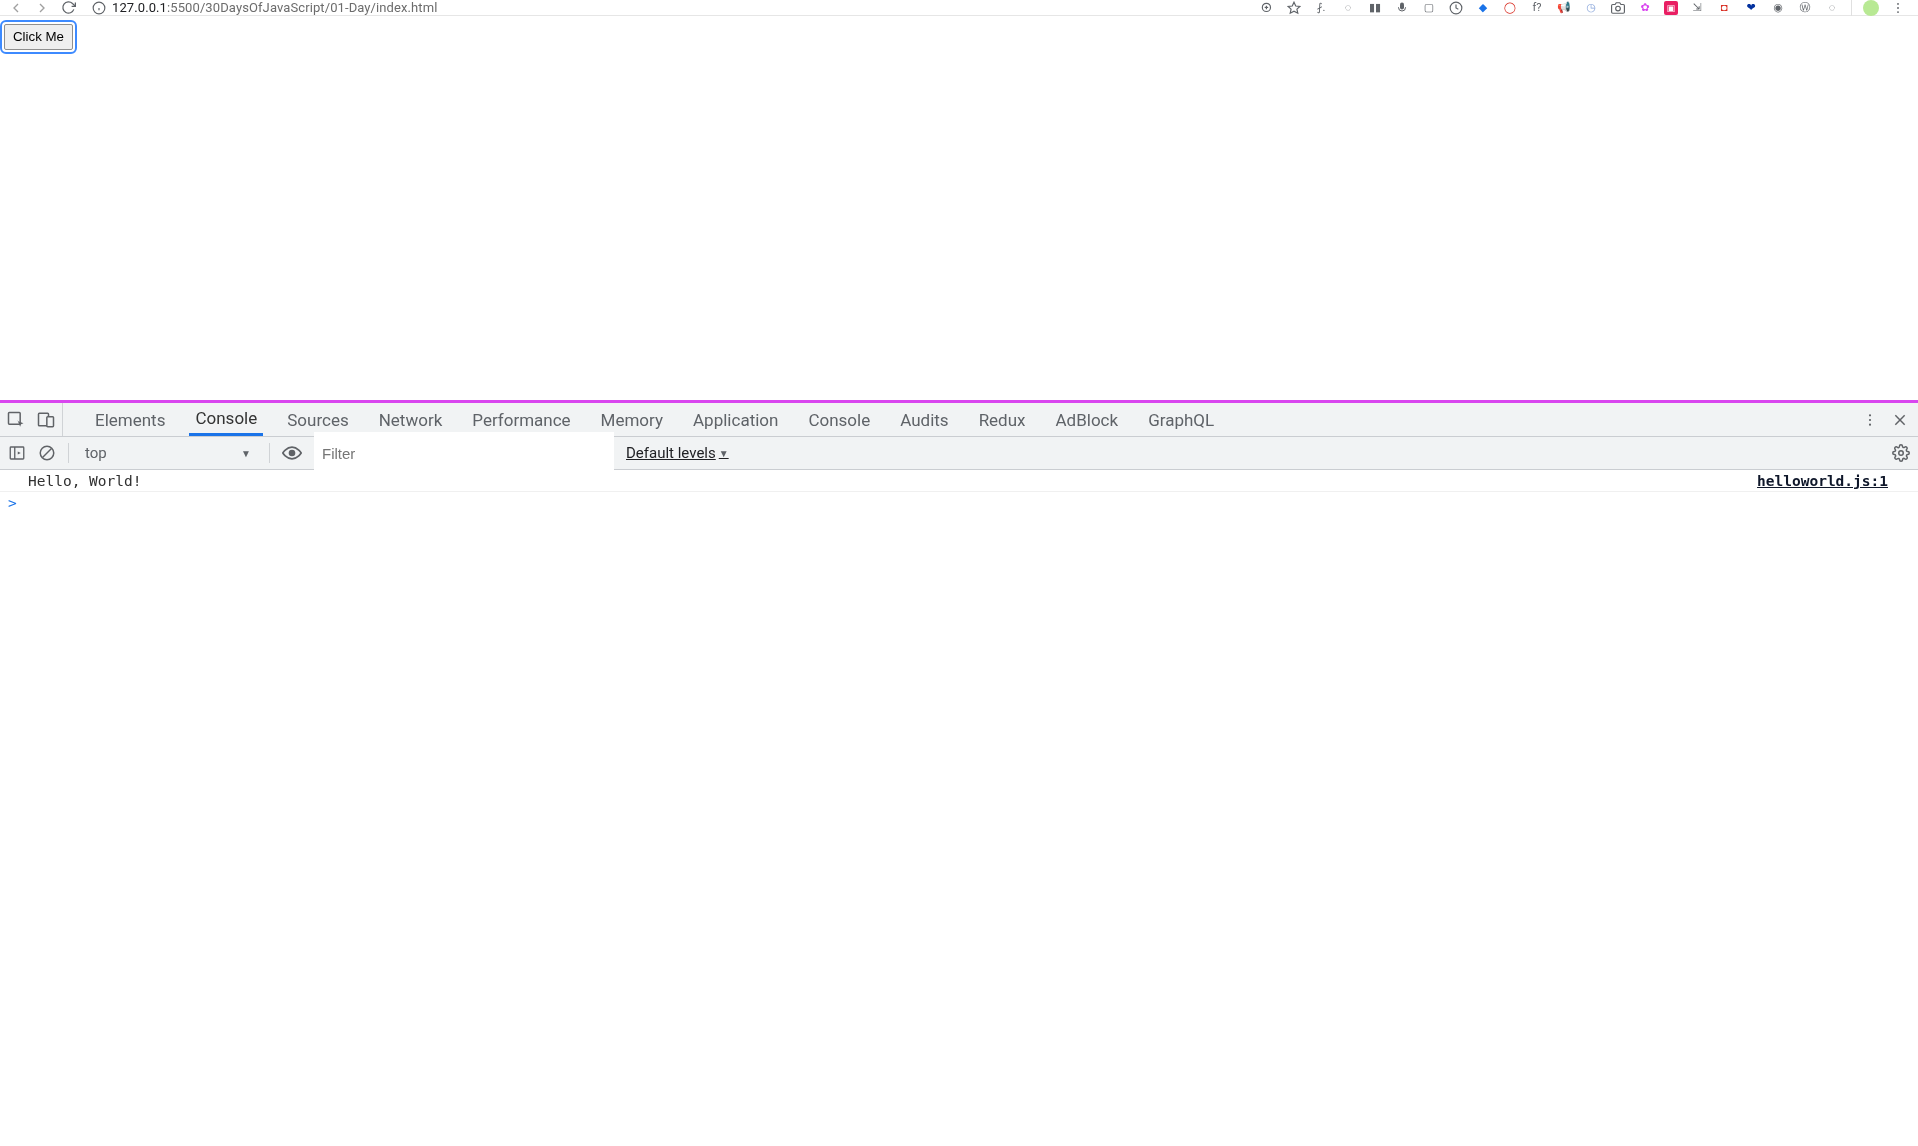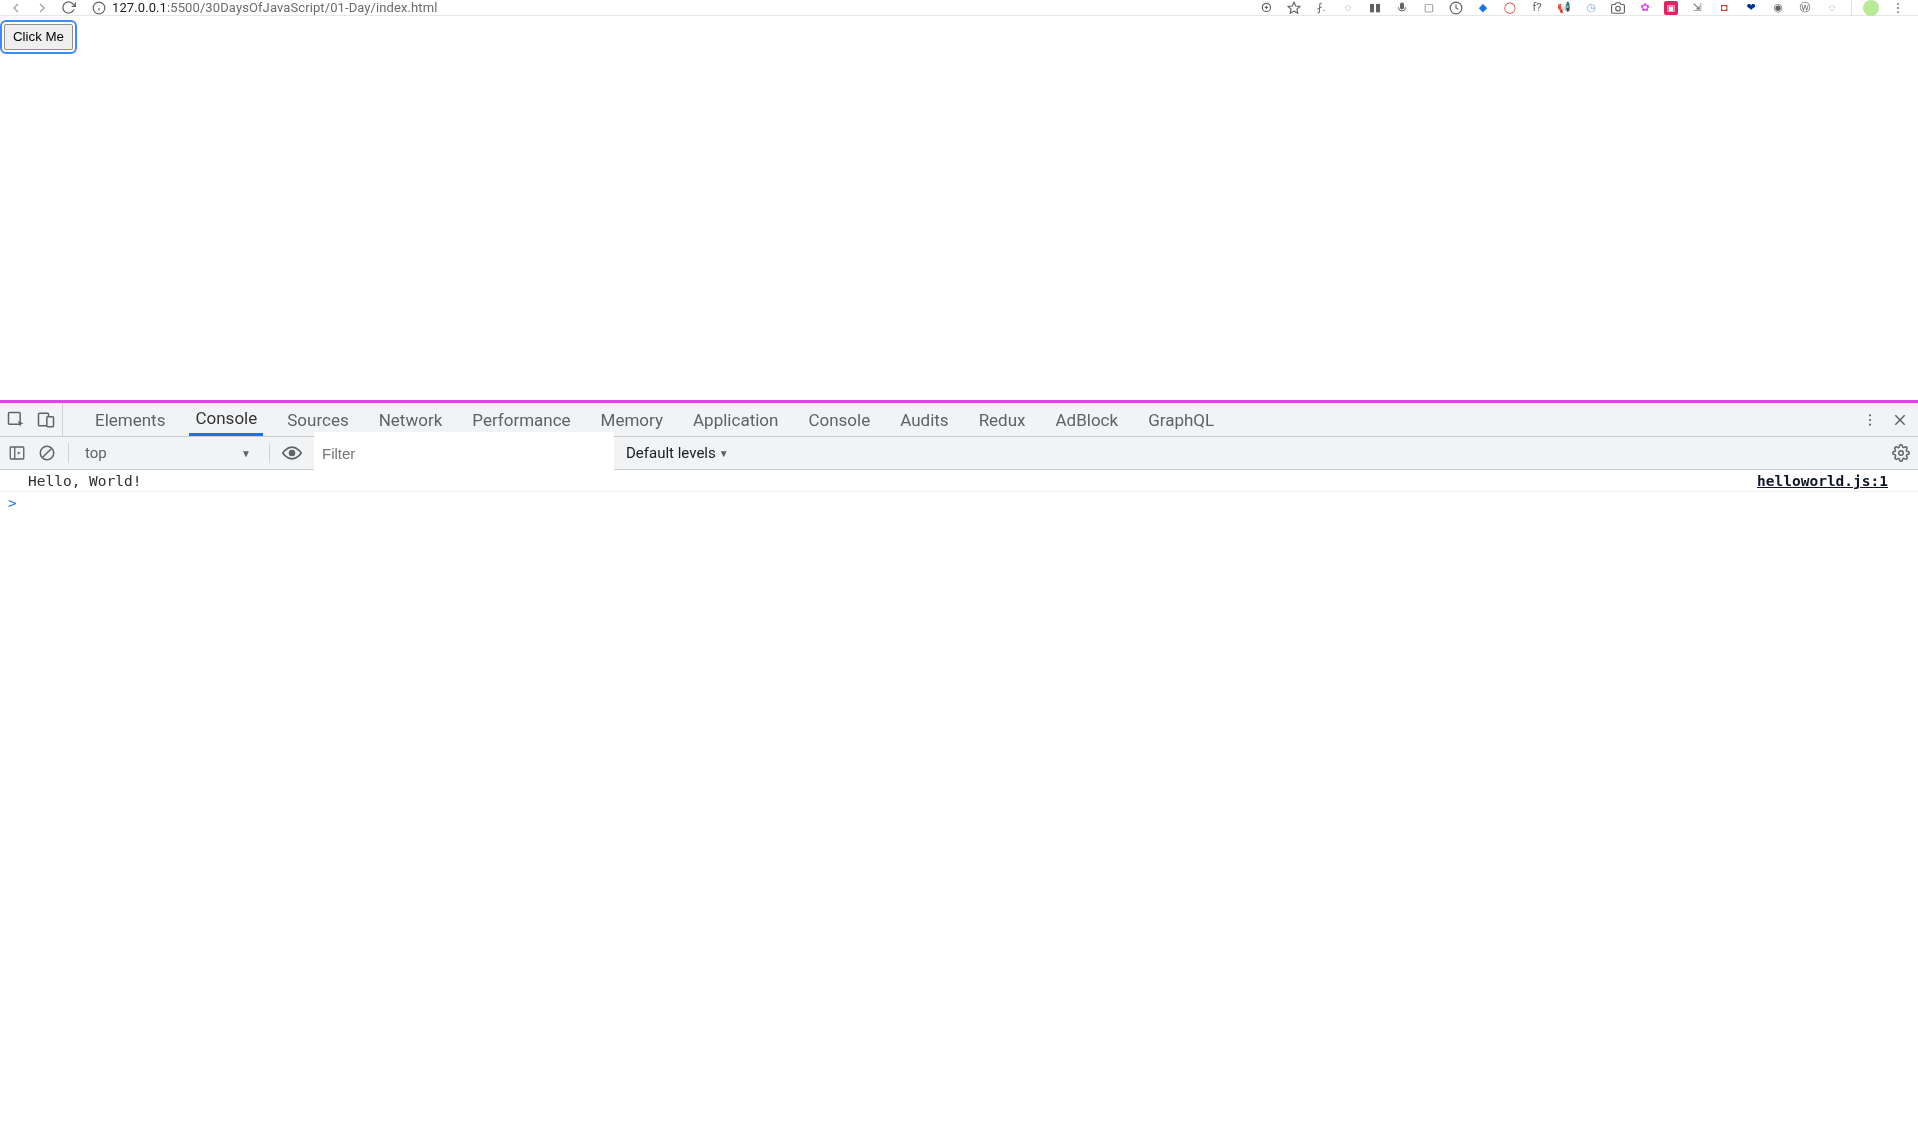--- a/index.html
+++ b/index.html
@@ -125,21 +125,21 @@
     flex: 0 0 300px;
     height: 42px;
     border:none; outline:none;
     background:#fff;
     font-size:15px;
     color:#5f6368;
     padding: 0 8px;
   }
   .level-sel {
     font-size:15px; color:#202124;
-    display:flex; align-items:center; gap:3px; cursor:pointer;
+    display:flex; align-items:center; gap:3px; cursor:pointer;text-decoration:underline;
   }
   .level-sel .tri{ color:#5f6368; font-size:10px;}
   .dt-filterbar .spacer{flex:1;}
   .gear { color:#606367; }
 
   .dt-output {
     flex:1;
     font-family: Menlo, Consolas, monospace;
     font-size: 14.5px;
     color:#303030;

